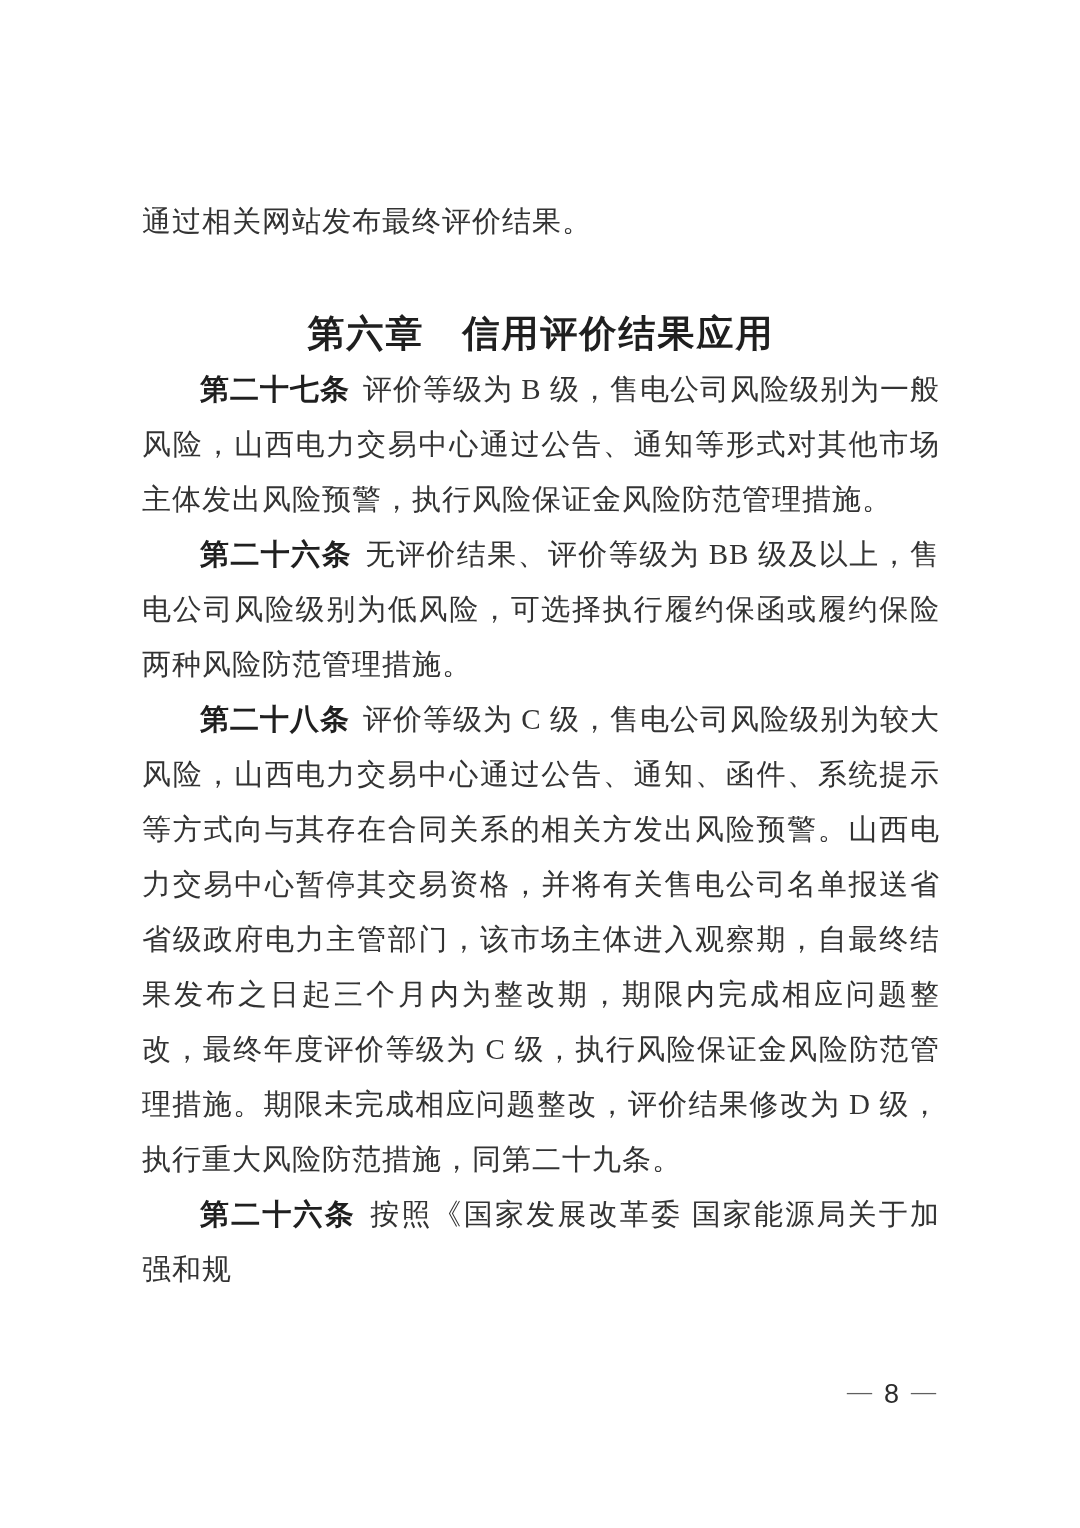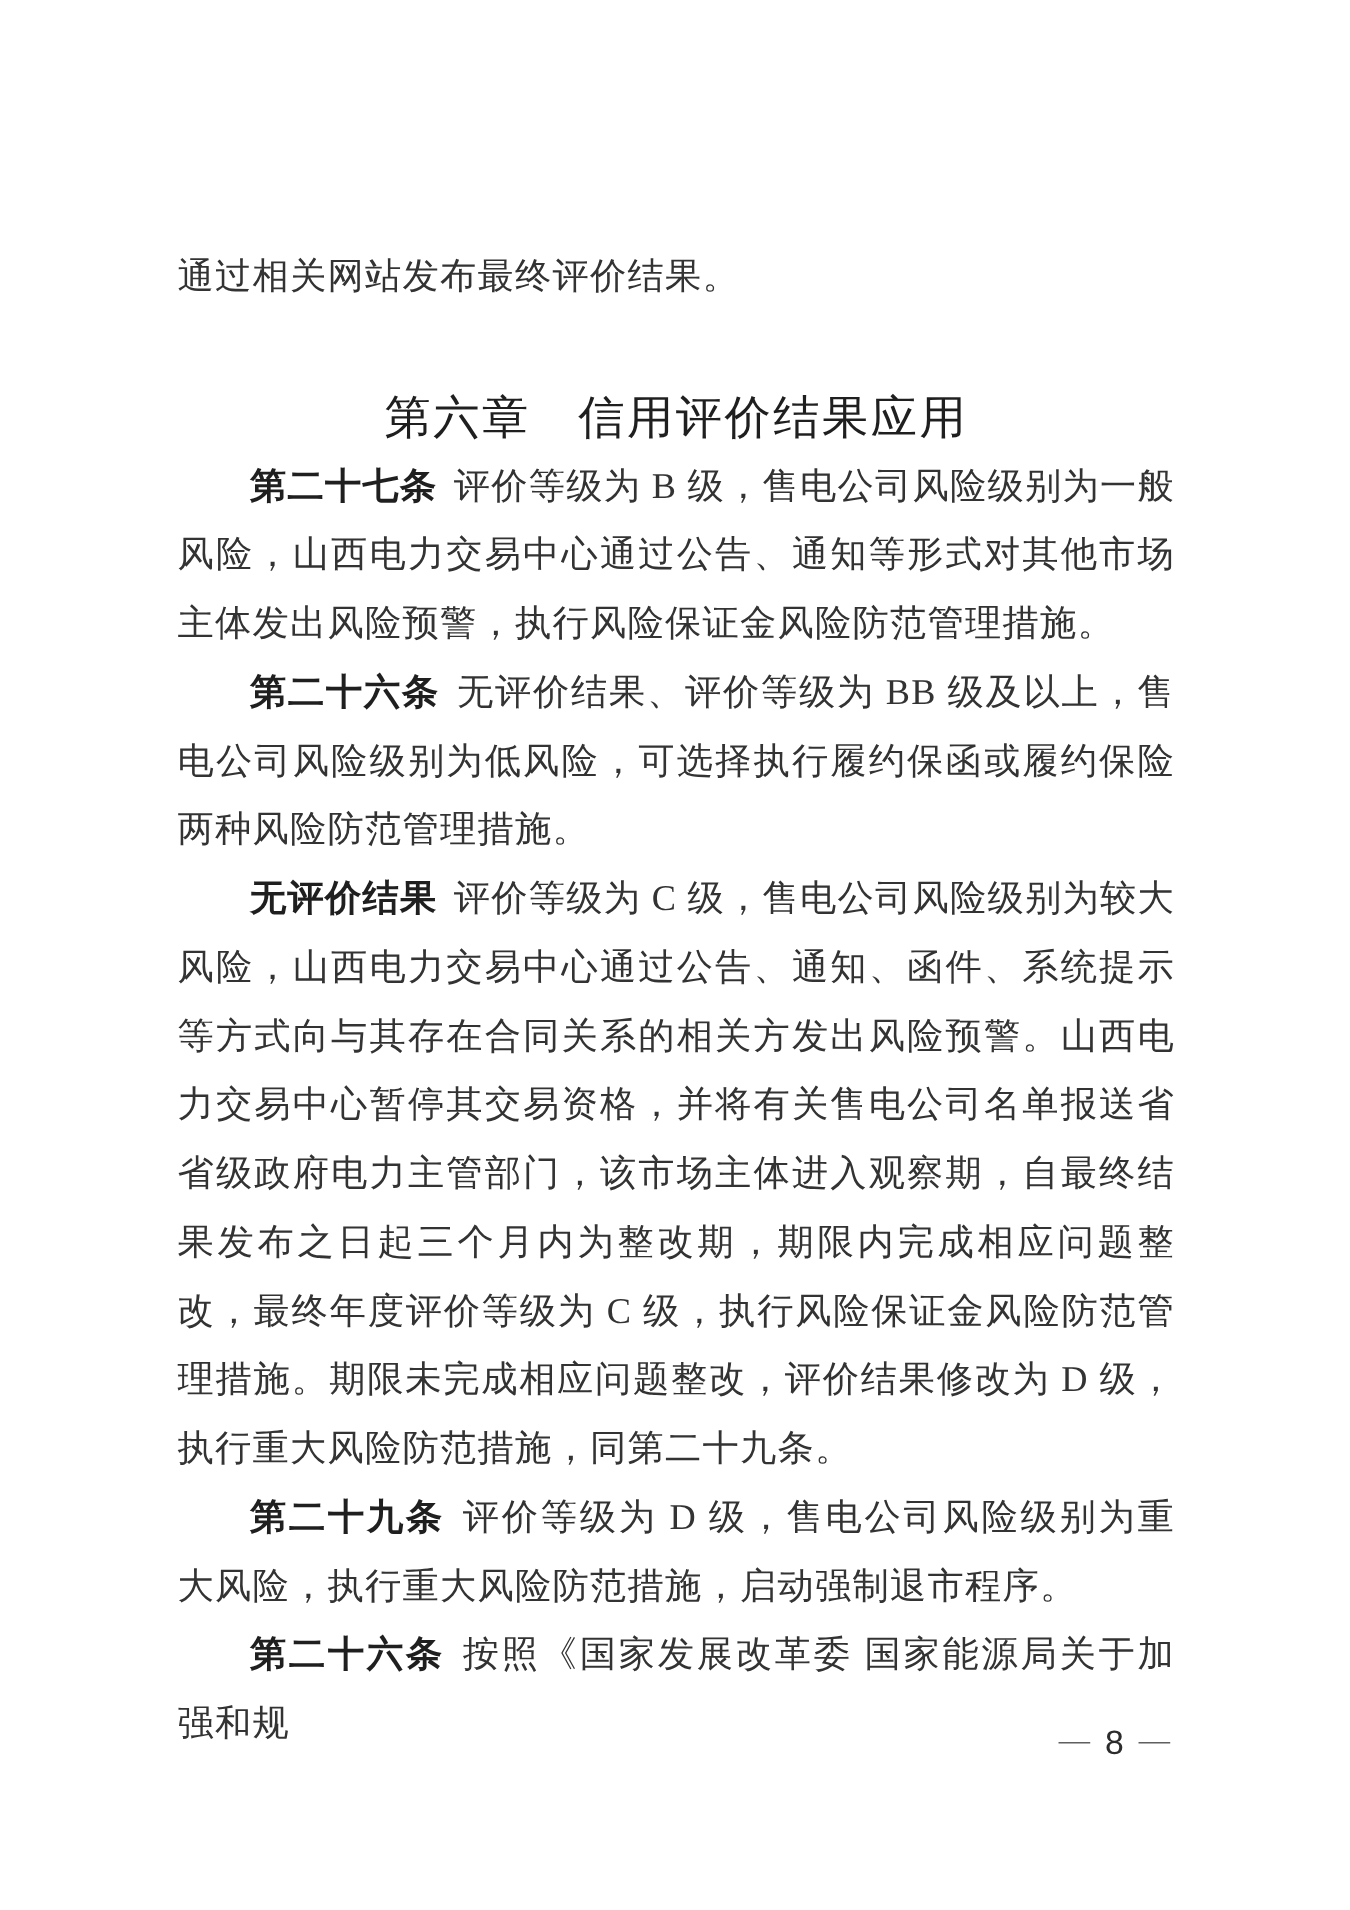--- a/index.html
+++ b/index.html
@@ -38,21 +38,21 @@
   }
   p.continuation {
     text-indent: 0;
   }
   h1.chapter-heading {
     margin: 57px 0 1px 0;
     padding: 0;
     font-family: "Liberation Sans", "DejaVu Sans", sans-serif;
     font-size: 37px;
     line-height: 55px;
-    font-weight: 400;
+    font-weight: 700;
     color: #1f1f1f;
     text-align: center;
     letter-spacing: 2px;
   }
   h1.chapter-heading .chapter-gap {
     display: inline-block;
     width: 38px;
   }
   p.article {
     text-indent: 2em;
@@ -96,23 +96,22 @@
   <div class="content-column">
 
     <p class="continuation">通过相关网站发布最终评价结果。</p>
 
     <h1 class="chapter-heading"><span>第六章</span><span class="chapter-gap"></span><span>信用评价结果应用</span></h1>
 
     <p class="article"><span class="article-term">第二十七条</span><span class="article-body-gap"></span><span>评价等级为 B 级，售电公司风险级别为一般风险，山西电力交易中心通过公告、通知等形式对其他市场主体发出风险预警，执行风险保证金风险防范管理措施。</span></p>
 
     <p class="article"><span class="article-term">第二十六条</span><span class="article-body-gap"></span><span>无评价结果、评价等级为 BB 级及以上，售电公司风险级别为低风险，可选择执行履约保函或履约保险两种风险防范管理措施。</span></p>
 
-    <p class="article"><span class="article-term">无评价结果</span><span class="article-body-gap"></span><span>评价等级为 C 级，售电公司风险级别为较大风险，山西电力交易中心通过公告、通知、函件、系统提示等方式向与其存在合同关系的相关方发出风险预警。山西电力交易中心暂停其交易资格，并将有关售电公司名单报送省省级政府电力主管部门，该市场主体进入观察期，自最终结果发布之日起三个月内为整改期，期限内完成相应问题整改，最终年度评价等级为 C 级，执行风险保证金风险防范管理措施。期限未完成相应问题整改，评价结果修改为 D 级，执行重大风险防范措施，同第二十九条。</span></p>
+    <p class="article"><span class="article-term">第二十八条</span><span class="article-body-gap"></span><span>评价等级为 C 级，售电公司风险级别为较大风险，山西电力交易中心通过公告、通知、函件、系统提示等方式向与其存在合同关系的相关方发出风险预警。山西电力交易中心暂停其交易资格，并将有关售电公司名单报送省省级政府电力主管部门，该市场主体进入观察期，自最终结果发布之日起三个月内为整改期，期限内完成相应问题整改，最终年度评价等级为 C 级，执行风险保证金风险防范管理措施。期限未完成相应问题整改，评价结果修改为 D 级，执行重大风险防范措施，同第二十九条。</span></p>
 
-    <p class="article"><span class="article-term">第二十九条</span><span class="article-body-gap"></span><span>评价等级为 D 级，售电公司风险级别为重大风险，执行重大风险防范措施，启动强制退市程序。</span></p>
 
     <p class="article"><span class="article-term">第二十六条</span><span class="article-body-gap"></span><span>按照《国家发展改革委 国家能源局关于加强和规</span></p>
 
   </div>
 
   <div class="page-footer"><span class="dash">—</span><span class="num">8</span><span class="dash">—</span></div>
 
 </div>
 
 </body></html>

